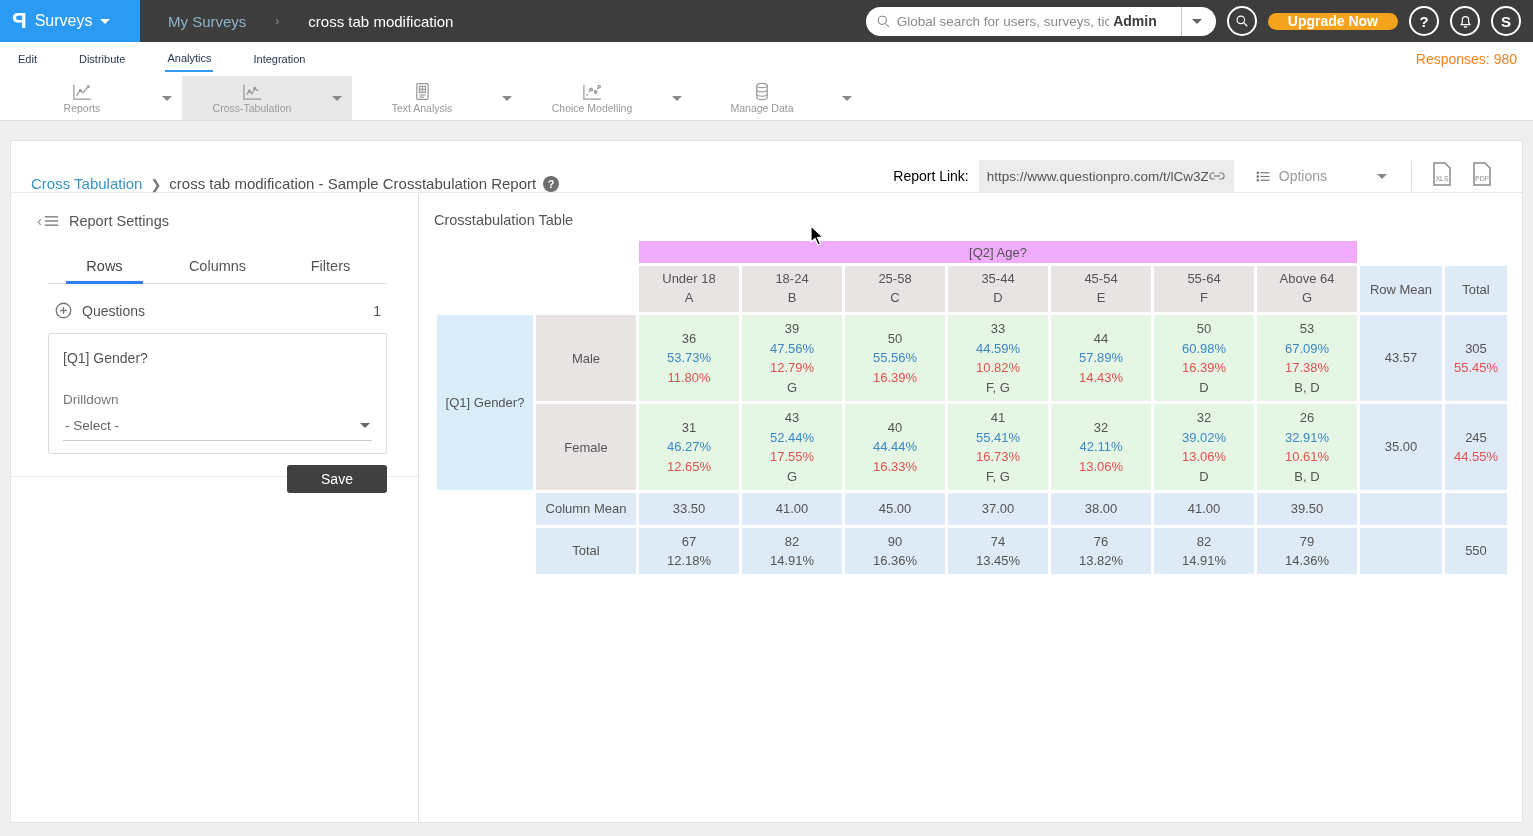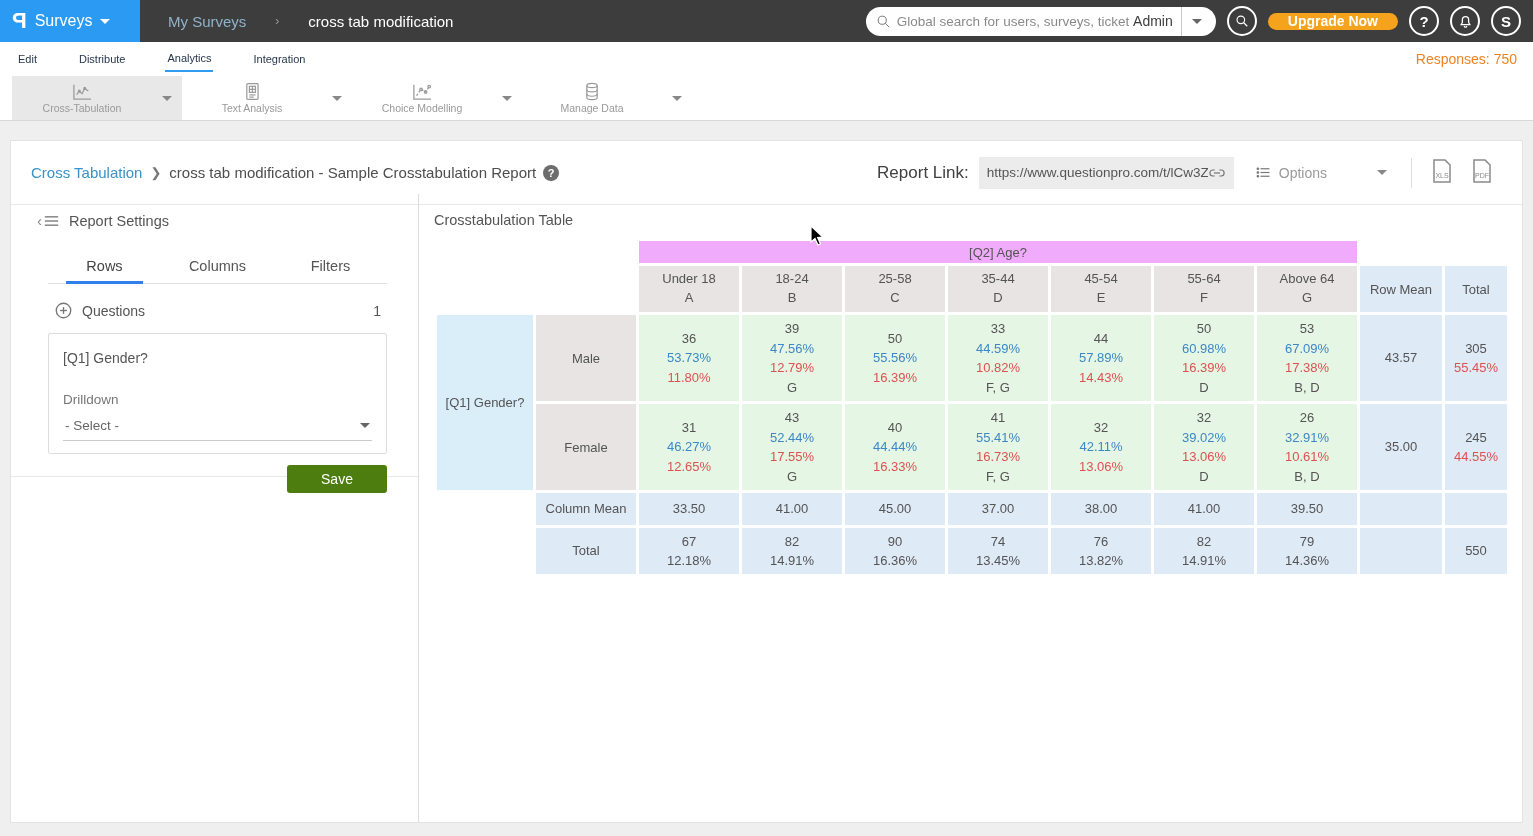--- a/index.html
+++ b/index.html
@@ -15,21 +15,21 @@
   .caret.dark { border-top-color:#666; }
   .caret.gray { border-top-color:#888; }
   .top-crumbs { display:flex; align-items:center; gap:29px; margin-left:28px; font-size:15px; }
   .crumb-dim { color:#8fb3c9; }
   .crumb-sep { color:#9a9a9a; font-size:12px; }
   .crumb-cur { color:#fff; }
   .topbar-right { margin-left:auto; display:flex; align-items:center; gap:11px; padding-right:12px; }
   .search-pill { background:#fff; border-radius:16px; height:29px; display:flex; align-items:center; padding:0 10px 0 10px; width:350px; }
   .search-pill input { border:none; outline:none; flex:1; font-size:13.5px; color:#555; background:transparent; margin-left:6px; }
   .search-pill input::placeholder { color:#8a8a8a; }
-  .admin-lbl { font-size:14px; color:#3c3c3c; margin:0 8px 0 4px; }
+  .admin-lbl { font-size:14px; color:#3c3c3c; margin:0 24px 0 4px;font-weight:bold; }
   .pill-div { width:1px; height:29px; background:#c9c9c9; }
   .pill-caretbox { padding:0 4px 0 10px; display:flex; align-items:center; }
   .circle-btn { width:30px; height:30px; border:2px solid #fff; border-radius:50%; display:flex; align-items:center; justify-content:center; color:#fff; font-weight:bold; font-size:15px; background:transparent; }
   .upgrade-btn { background:#f5a31d; color:#fff; font-size:14px; font-weight:bold; border:none; border-radius:16px; height:17px; padding:0 20px; }
 
   
   .navrow { height:34px; background:#fff; display:flex; align-items:center; padding:0 16px; }
   .navrow .nav-item { font-size:11px; color:#26374e; margin-right:38px; padding:6px 2px; }
   .navrow .nav-item.active { border-bottom:2px solid #2f9bf1; }
   .responses { margin-left:auto; color:#ee8322; font-size:14px; }
@@ -38,27 +38,27 @@
   .toolbar { height:45px; background:#fff; border-bottom:1px solid #d9d9d9; display:flex; padding-left:12px; }
   .tool-tab { width:170px; display:flex; align-items:stretch; }
   .tool-tab.active { background:#e8e8e8; }
   .tool-main { flex:1; display:flex; flex-direction:column; align-items:center; justify-content:center; gap:1px; }
   .tool-label { font-size:10.5px; color:#9a9a9a; }
   .tool-caret { width:30px; display:flex; align-items:center; justify-content:center; }
   .tool-icon svg { display:block; }
 
   
   .card { position:absolute; left:10px; right:10px; top:140px; bottom:13px; background:#fff; border:1px solid #e3e3e3; }
-  .report-head { height:64px; border-bottom:1px solid #e8e8e8; display:flex; align-items:center; padding:0 20px; }
+  .report-head { height:52px; border-bottom:1px solid #e8e8e8; display:flex; align-items:flex-end; padding:0 20px; }
   .bc-link { color:#3a92c6; font-size:15px; }
   .bc-sep { color:#777; margin:0 8px; font-size:13px; }
   .bc-title { color:#4e4e4e; font-size:15px; }
   .help-dot { width:16px; height:16px; background:#6d6d6d; color:#fff; border-radius:50%; font-size:11px; font-weight:bold; display:inline-flex; align-items:center; justify-content:center; margin-left:7px; }
   .rh-right { margin-left:auto; display:flex; align-items:center; }
-  .rl-label { font-size:17px; color:#404040; margin-right:10px; }
+  .rl-label { font-size:14px; color:#000000; margin-right:10px; }
   .rl-input-wrap { background:#ececec; height:32px; display:flex; align-items:center; padding:0 8px; width:255px; }
   .rl-input-wrap input { border:none; outline:none; background:transparent; font-size:13.5px; color:#555; flex:1; min-width:0; }
   .options-wrap { display:flex; align-items:center; gap:8px; margin:0 14px 0 22px; color:#9a9a9a; font-size:14px; }
   .vert-div { width:1px; height:30px; background:#ddd; margin:0 10px; }
   .file-ic { margin:0 8px; }
 
   
   .card-body { position:absolute; top:53px; left:0; right:0; bottom:0; display:flex; }
   .left-panel { width:408px; border-right:1px solid #ddd; padding-top:18px; position:relative; }
   .rp-title-row { display:flex; align-items:center; gap:10px; padding-left:26px; color:#555; font-size:14.5px; }
@@ -67,21 +67,21 @@
   .lp-tab.active { color:#444; }
   .lp-tab.active::after { content:""; position:absolute; left:18px; right:18px; bottom:-1px; height:3px; background:#2f80ed; }
   .questions-row { display:flex; align-items:center; margin:18px 37px 0 44px; color:#555; font-size:14px; }
   .q-count { margin-left:auto; }
   .q-card { margin:14px 31px 0 37px; border:1px solid #ddd; border-radius:2px; padding:16px 14px 12px; }
   .q-title { font-size:14px; color:#555; }
   .drill-lbl { font-size:13.5px; color:#777; margin-top:26px; }
   .select-row { display:flex; align-items:center; border-bottom:1px solid #ccc; padding:9px 2px 7px; margin-top:2px; }
   .select-val { font-size:13.5px; color:#666; flex:1; }
   .panel-div { height:1px; background:#e8e8e8; margin:22px 0 0; }
-  .save-btn { position:absolute; right:31px; top:271px; width:100px; height:28px; background:#4d7c0f; color:#fff; font-size:14px; border:none; border-radius:3px; }
+  .save-btn { position:absolute; right:31px; top:271px; width:100px; height:28px; background:#404040; color:#fff; font-size:14px; border:none; border-radius:3px; }
 
   
   .table-area { flex:1; padding:18px 0 0 15px; }
   .ct-caption { font-size:14.5px; color:#555; }
   table.ct { border-collapse:separate; border-spacing:3px; margin-top:10px; }
   .ct td, .ct th { text-align:center; vertical-align:middle; font-weight:normal; font-size:13px; color:#545454; }
   .band { background:#f0abfc; height:22px; }
   .colhead { background:#e7e4e3; width:100px; height:46px; line-height:1.45; }
   .bluehead { background:#dfeaf7; height:46px; }
   .rowgroup { background:#d9eef9; width:96px; }
@@ -143,24 +143,40 @@
     </button>
     <button class="circle-btn">S</button>
   </div>
 </div>
 
 <div class="navrow">
   <span class="nav-item">Edit</span>
   <span class="nav-item">Distribute</span>
   <span class="nav-item active">Analytics</span>
   <span class="nav-item">Integration</span>
-  <span class="responses">Responses: 750</span>
+  <span class="responses">Responses: 980</span>
 </div>
 
 <div class="toolbar">
+  <div class="tool-tab">
+    <div class="tool-main">
+      <span class="tool-icon">
+        <svg class="ic" width="22" height="18" viewBox="0 0 24 20">
+            <path d="M3 2v16h19"></path>
+            <polyline points="6,14 10,8 13,11 19,4"></polyline>
+            <circle cx="10" cy="8" r="1"></circle>
+            <circle cx="19" cy="4" r="1"></circle>
+          </svg>
+      </span>
+      <span class="tool-label">Reports</span>
+    </div>
+    <span class="tool-caret">
+        <span class="caret gray"></span>
+      </span>
+  </div>
   <div class="tool-tab active">
     <div class="tool-main">
       <span class="tool-icon">
         <svg class="ic" width="22" height="18" viewBox="0 0 24 20">
             <path d="M3 2v16h19"></path>
             <polyline points="6,13 9,9 12,12 15,6 19,9"></polyline>
             <circle cx="9" cy="9" r="1"></circle>
             <circle cx="15" cy="6" r="1"></circle>
           </svg>
       </span>

